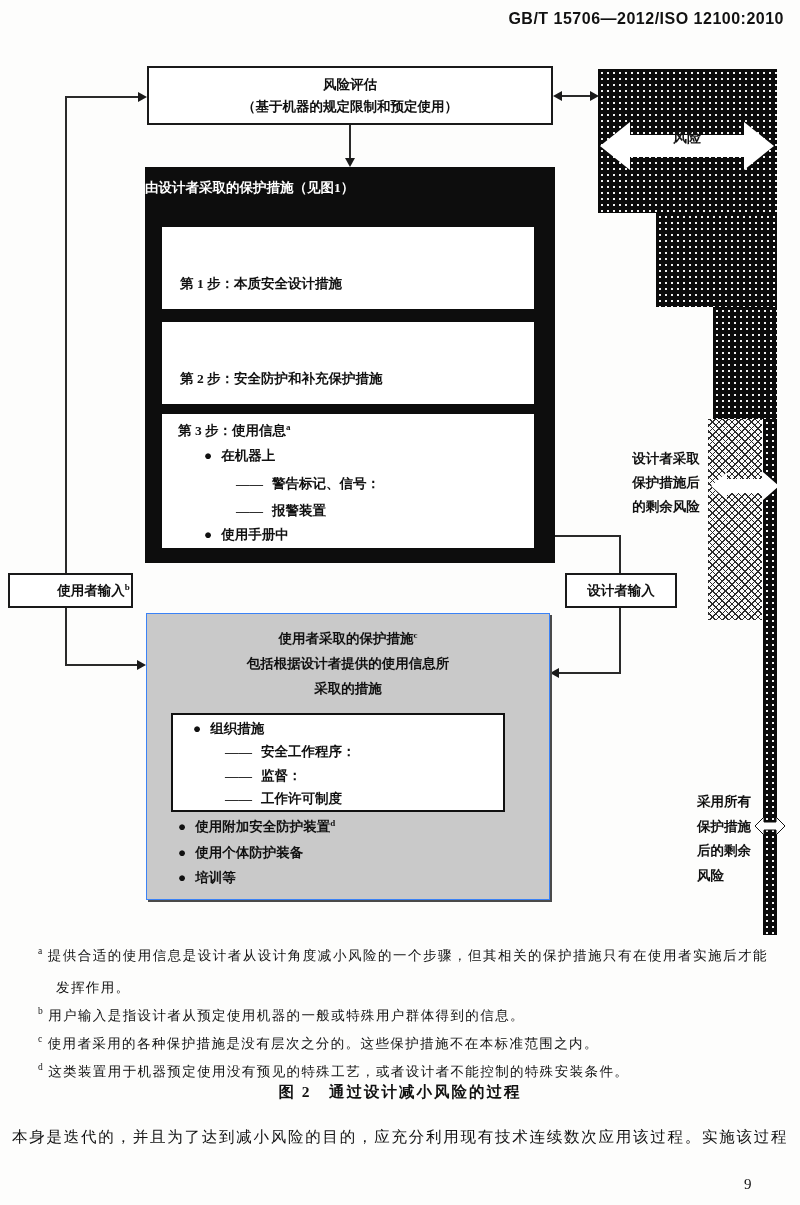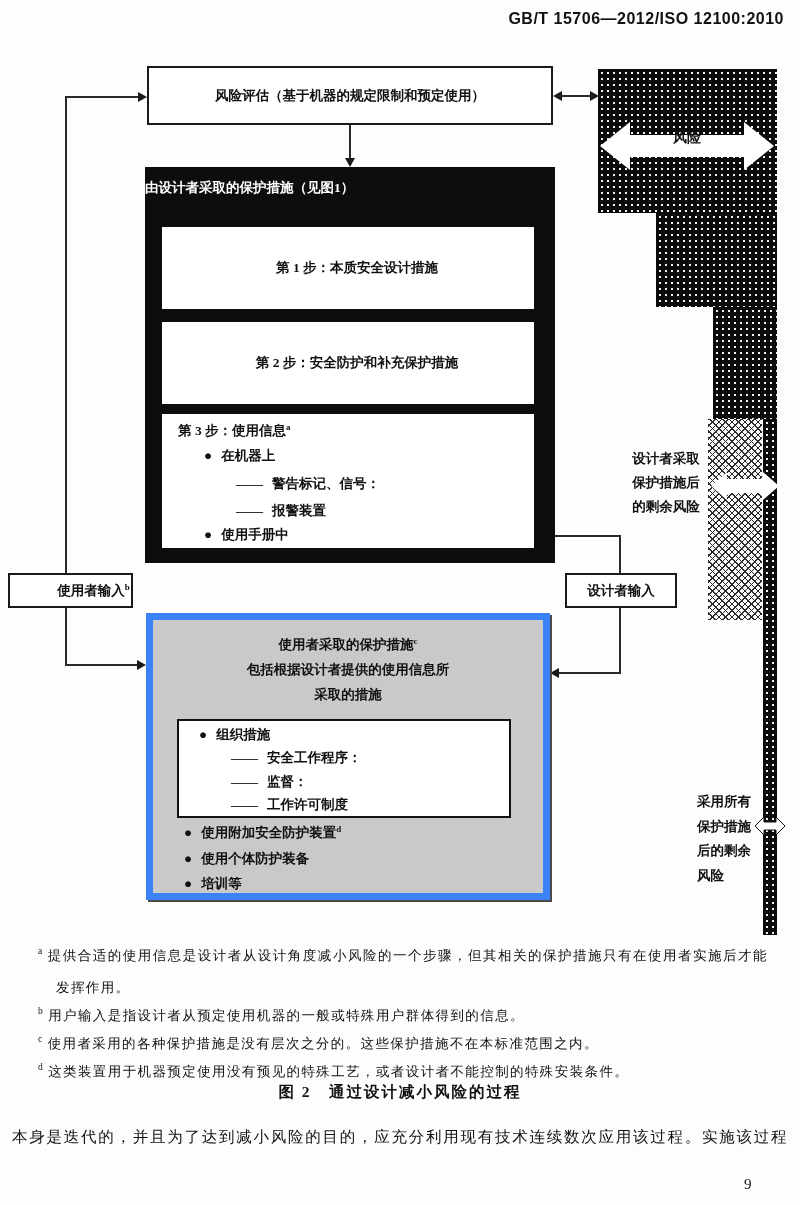--- a/index.html
+++ b/index.html
@@ -4,28 +4,28 @@
 <style>
   html,body{margin:0;padding:0;background:#fff;}
   #page{position:relative;width:800px;height:1205px;background:#fdfdfc;overflow:hidden;
         font-family:"Liberation Serif","DejaVu Serif",serif;color:#111;}
   .abs{position:absolute;}
   
   .hdr{position:absolute;top:10px;right:16px;font-size:16px;font-weight:bold;letter-spacing:.5px;
        font-family:"Liberation Sans","DejaVu Sans",sans-serif;}
   
   .wbox{position:absolute;background:#fff;border:2px solid #1a1a1a;box-sizing:border-box;}
-  .ctr{display:flex;flex-direction:row;align-items:center;justify-content:center;text-align:center;}
+  .ctr{display:flex;flex-direction:column;align-items:center;justify-content:center;text-align:center;}
   .fc-text{font-size:13.5px;font-weight:bold;line-height:22px;}
   .blackbox{position:absolute;background:#0d0d0d;}
   .bb-title{position:absolute;top:12px;left:0;width:100%;text-align:left;color:#fff;
             font-size:13.5px;font-weight:bold;}
   .stepbox{position:absolute;background:#fff;box-sizing:border-box;}
   .step-label{font-size:13.5px;font-weight:bold;margin-top:32px;}
-  .graybox{position:absolute;background:#c9c9c9;border:7px solid #3b82f6;box-sizing:border-box;
+  .graybox{position:absolute;background:#c9c9c9;border:1px solid #3b82f6;box-sizing:border-box;
            box-shadow:2px 2px 0 #4a4a4a;}
   .orgbox{position:absolute;background:#fff;border:2px solid #111;box-sizing:border-box;}
   .li{position:absolute;font-size:13.5px;font-weight:bold;white-space:nowrap;}
   .mk{margin-right:9px;}
   sup.fsup{font-size:9px;vertical-align:super;line-height:0;}
   
   .lineh{position:absolute;height:2px;background:#2a2a2a;}
   .linev{position:absolute;width:2px;background:#2a2a2a;}
   .ah{position:absolute;width:0;height:0;}
   .ah-r{border-left:9px solid #1a1a1a;border-top:5px solid transparent;border-bottom:5px solid transparent;}

